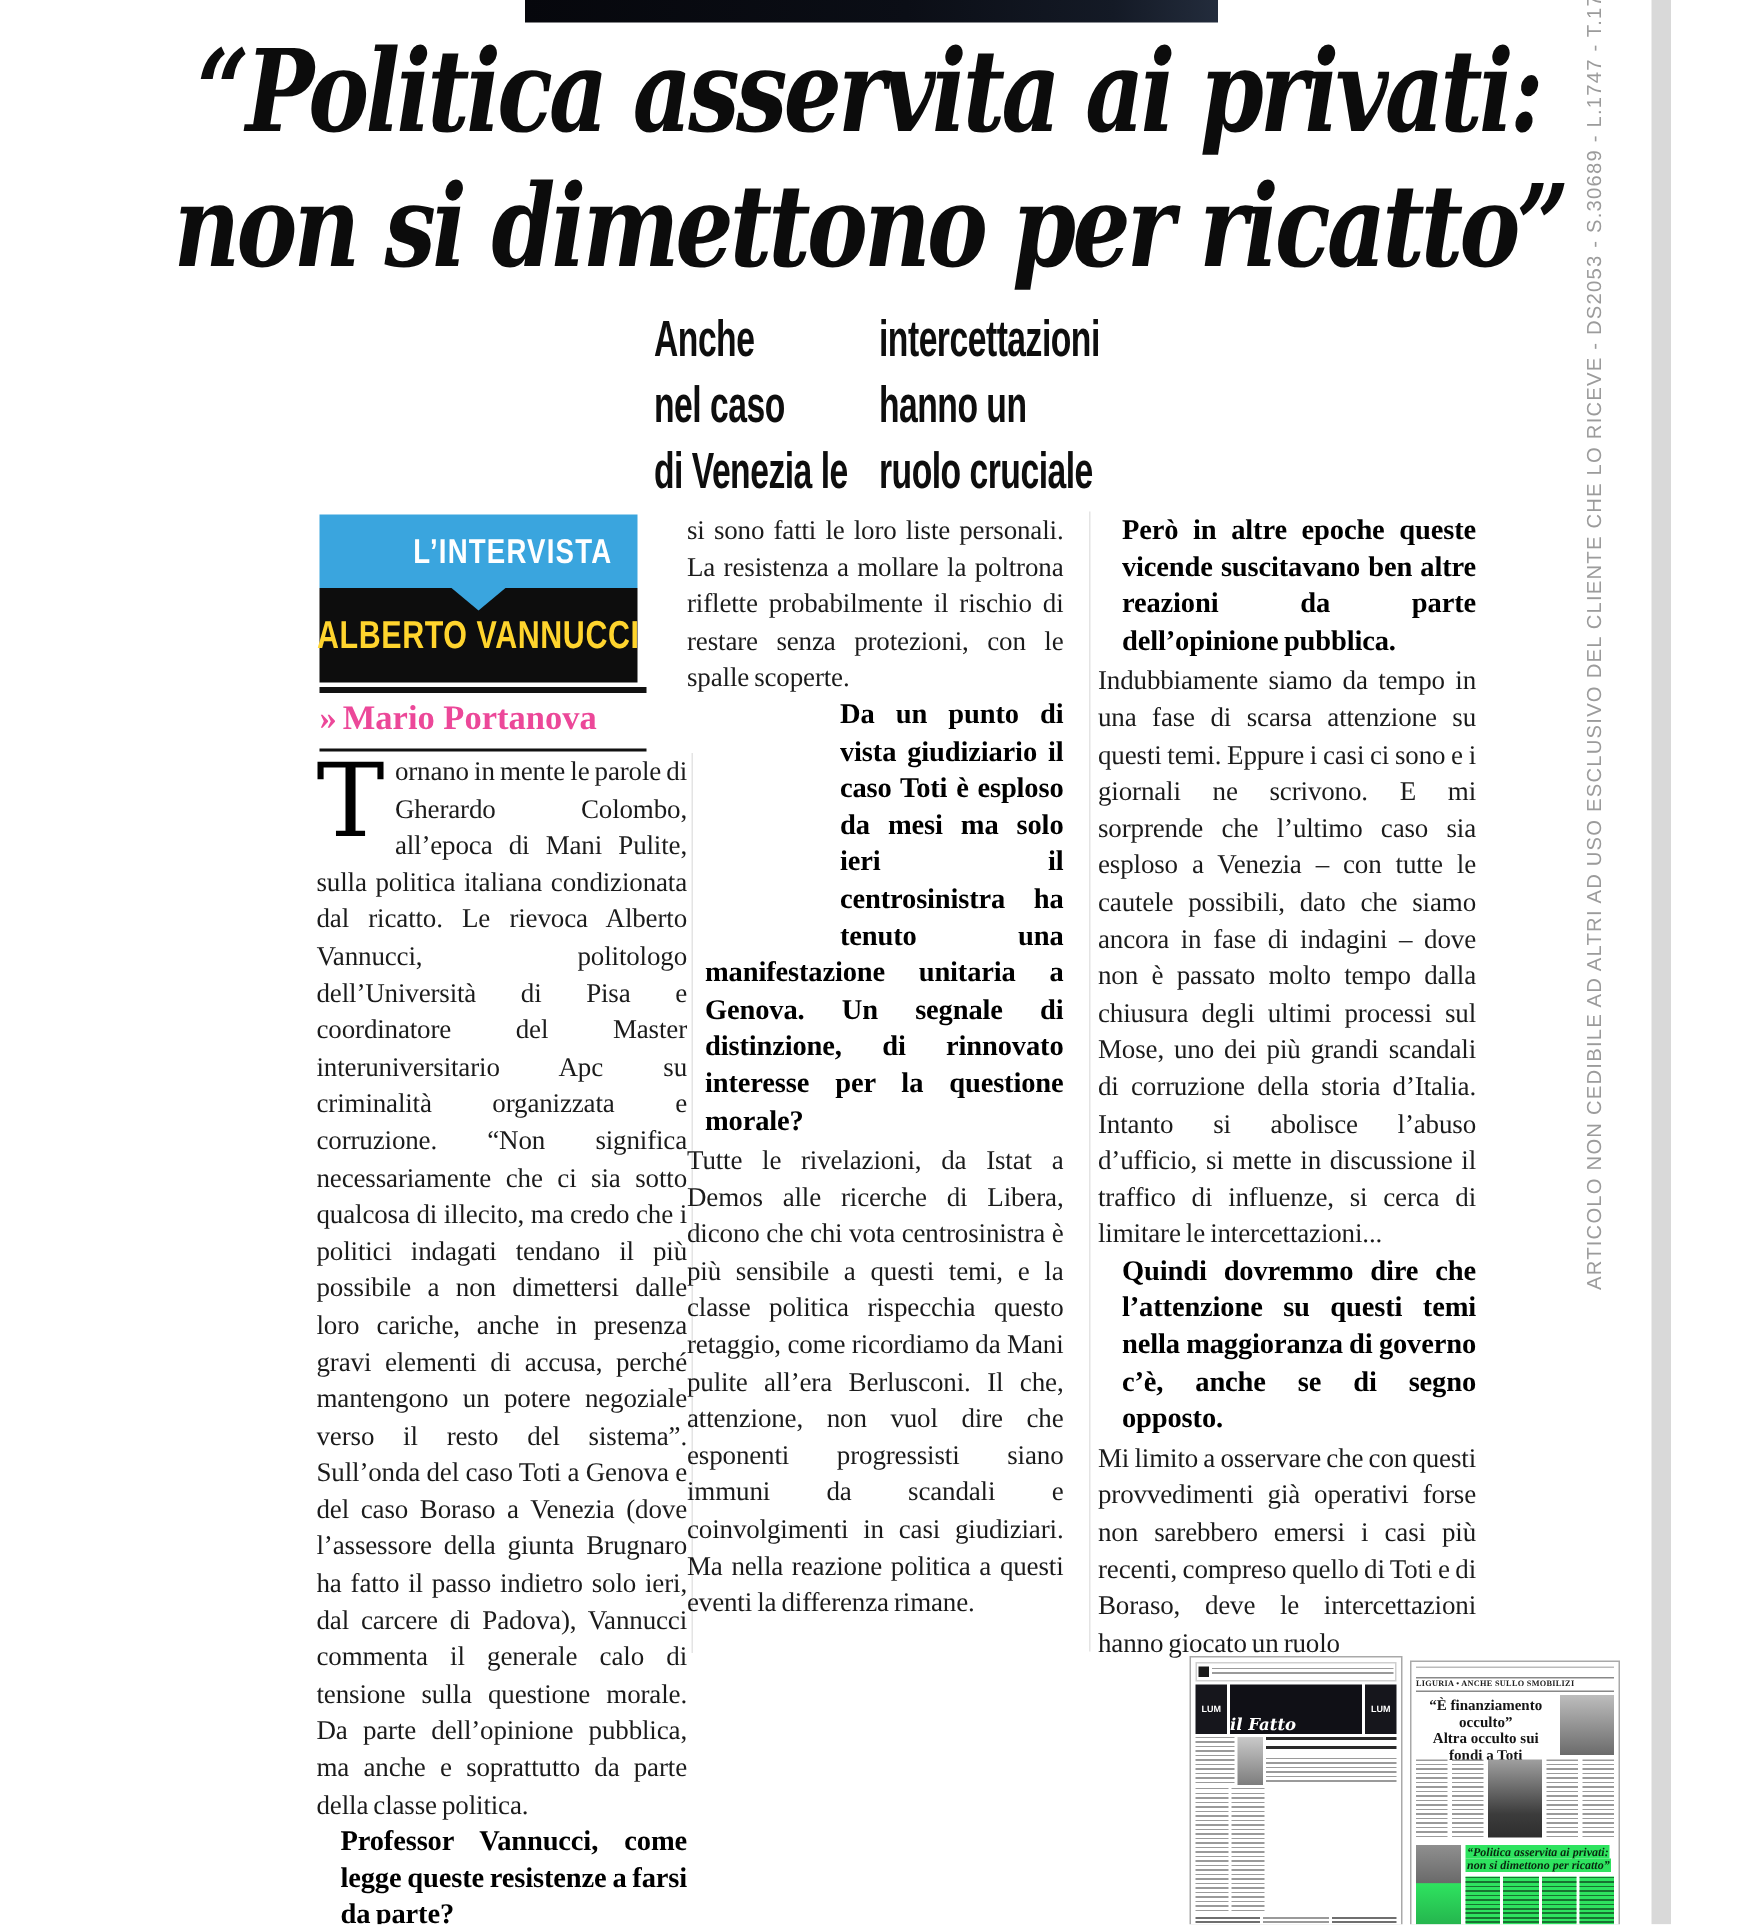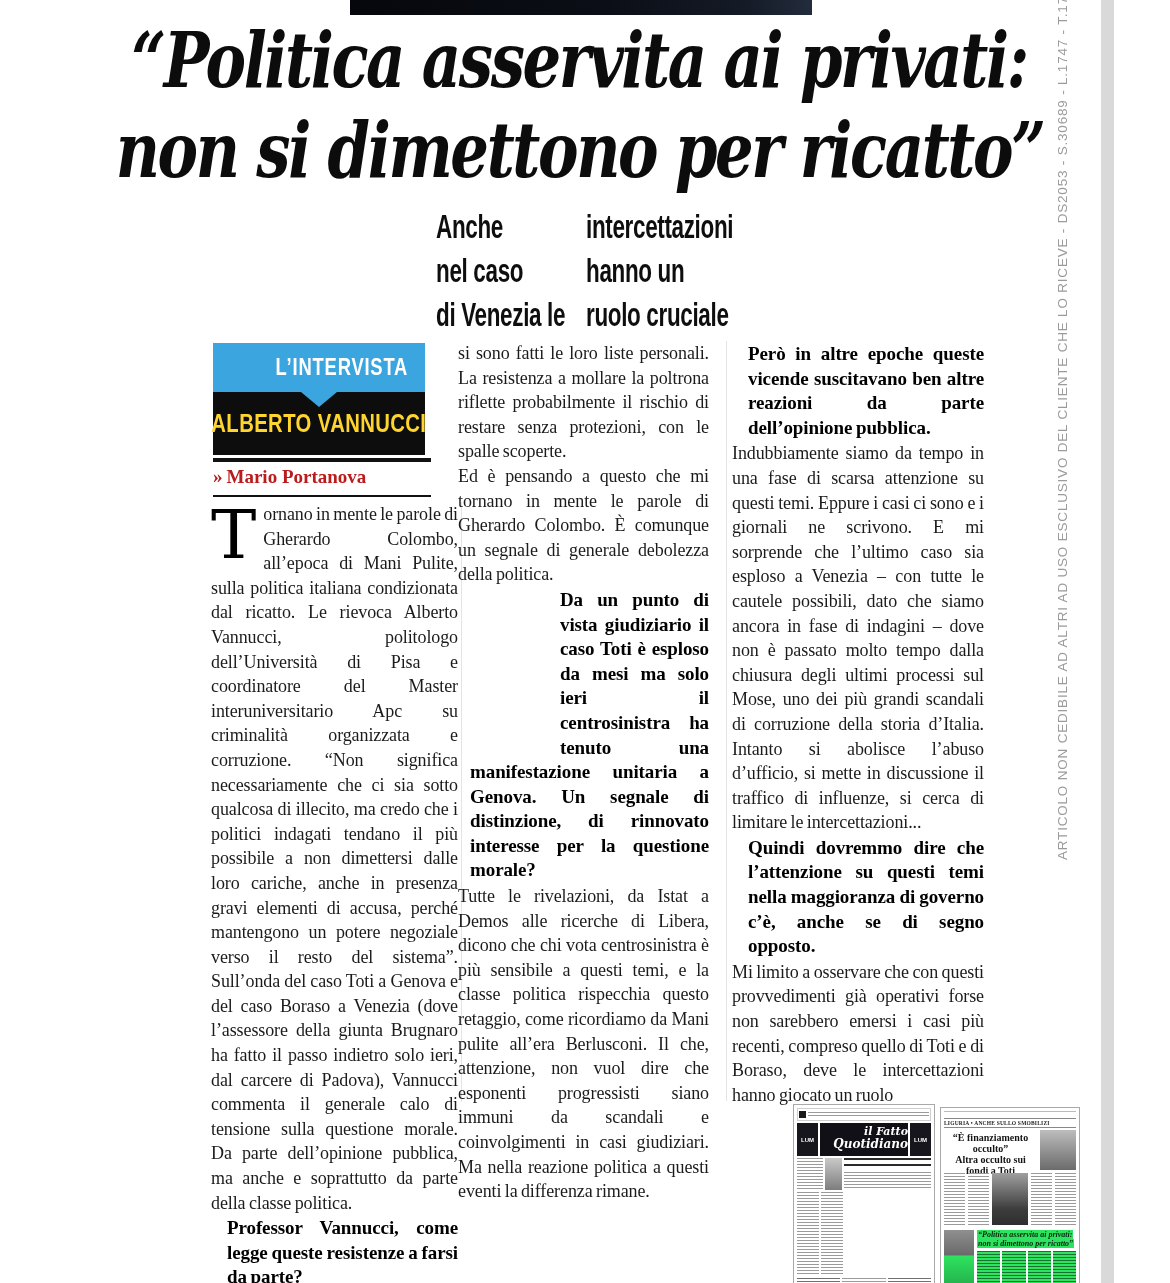--- a/index.html
+++ b/index.html
@@ -32,21 +32,21 @@
   .kicker-notch{position:absolute;top:0;left:50%;margin-left:-18px;width:0;height:0;
     border-left:18px solid transparent;border-right:18px solid transparent;border-top:15px solid #3aa5de;}
   .kicker-label{display:inline-block;white-space:nowrap;font-family:"Liberation Sans",sans-serif;
     font-weight:bold;font-size:23px;color:#fff;letter-spacing:1px;transform:scaleX(0.8);}
   .kicker-name{display:inline-block;white-space:nowrap;font-family:"Liberation Sans",sans-serif;
     font-weight:bold;font-size:26px;color:#ffd42d;letter-spacing:0.5px;transform:scaleX(0.78);}
 
   
   .byline{position:absolute;left:213px;top:458px;width:218px;
     border-top:4px solid #111;border-bottom:2px solid #111;padding:4px 0 7px;}
-  .byline .b-txt{font-family:"Liberation Serif",serif;font-weight:bold;font-size:19px;color:#b91c1c;}
+  .byline .b-txt{font-family:"Liberation Serif",serif;font-weight:bold;font-size:23px;color:#ec4899;}
   .byline .b-chev{font-weight:bold;margin-right:4px;}
 
   
   .col{position:absolute;overflow:hidden;font-size:18px;line-height:24.6px;
     letter-spacing:-0.1px;word-spacing:-1px;text-align:justify;hyphens:auto;}
   #col-0{left:211px;top:502px;width:247px;height:781px;}
   #col-1{left:458px;top:341px;width:251px;height:942px;}
   #col-2{left:732px;top:341px;width:252px;height:942px;}
   .p{margin:0;}
   .q{margin:1px 0;font-weight:bold;font-size:19px;line-height:24.6px;padding-left:16px;color:#000;}
@@ -71,22 +71,22 @@
   .t-pad{position:absolute;inset:3px;}
   .mt{background:repeating-linear-gradient(to bottom,#9a9a9a 0 1px,transparent 1px 3px);}
   .mt-d{background:repeating-linear-gradient(to bottom,#6f6f6f 0 1px,transparent 1px 3px);}
   .gt{background-color:#2ee35f;background-image:repeating-linear-gradient(to bottom,rgba(8,40,18,.6) 0 1px,transparent 1px 3px);}
   .t-topstrip{display:flex;align-items:center;gap:2px;height:9px;border:1px solid #cfcfcf;padding:1px;margin-bottom:2px;}
   .t-sq{width:7px;height:7px;background:#1a1a1a;}
   .t-flex1{flex:1;height:5px;}
   .t-masthead{display:flex;height:33px;gap:2px;margin-bottom:2px;}
   .t-logo{width:21px;background:#16161c;color:#fff;font:bold 6px/1 "Liberation Sans",sans-serif;
     display:flex;align-items:center;justify-content:center;}
-  .t-mastbox{flex:1;background:#101016;color:#fff;text-align:right;
-    font-family:"DejaVu Serif",serif;font-style:italic;font-weight:bold;padding-top:3px;}
+  .t-mastbox{flex:1;background:#101016;color:#fff;text-align:left;
+    font-family:"DejaVu Serif",serif;font-style:italic;font-weight:bold;padding-top:21px;}
   .t-mast1{font-size:11px;line-height:12px;}
   .t-mast2{font-size:12px;line-height:13px;}
   .t-row2{display:flex;gap:2px;height:32px;margin-bottom:2px;}
   .t-r2a{width:26px;}
   .t-r2photo{width:17px;background:linear-gradient(180deg,#c9c9c9,#7d7d7d);}
   .t-r2b{flex:1;display:flex;flex-direction:column;gap:2px;}
   .t-r2head{height:12px;background:repeating-linear-gradient(to bottom,#2a2a2a 0 2px,transparent 2px 6px);}
   .t-main{display:flex;gap:2px;height:84px;}
   .t-colL,.t-colR{width:22px;}
   .t-photo{flex:1;position:relative;background:linear-gradient(180deg,#8a8a8a 0%,#5d5d5d 35%,#3f3f3f 100%);}
@@ -155,21 +155,20 @@
 
   <div class="colrule" id="rule-a"></div>
   <div class="colrule" id="rule-b"></div>
 
   <div class="col" id="col-0">
       <div class="p v-drop">Tornano in mente le parole di Gherardo Colombo, all’epoca di Mani Pulite, sulla politica italiana condizionata dal ricatto. Le rievoca Alberto Vannucci, politologo dell’Università di Pisa e coordinatore del Master interuniversitario Apc su criminalità organizzata e corruzione. “Non significa necessariamente che ci sia sotto qualcosa di illecito, ma credo che i politici indagati tendano il più possibile a non dimettersi dalle loro cariche, anche in presenza gravi elementi di accusa, perché mantengono un potere negoziale verso il resto del sistema”. Sull’onda del caso Toti a Genova e del caso Boraso a Venezia (dove l’assessore della giunta Brugnaro ha fatto il passo indietro solo ieri, dal carcere di Padova), Vannucci commenta il generale calo di tensione sulla questione morale. Da parte dell’opinione pubblica, ma anche e soprattutto da parte della classe politica.</div>
       <div class="q">Professor Vannucci, come legge queste resistenze a farsi da parte?</div>
     </div>
   <div class="col" id="col-1">
       <div class="p">si sono fatti le loro liste personali. La resistenza a mollare la poltrona riflette probabilmente il rischio di restare senza protezioni, con le spalle scoperte.</div>
-      <div class="p">Ed è pensando a questo che mi tornano in mente le parole di Gherardo Colombo. È comunque un segnale di generale debolezza della politica.</div>
       <div class="q v-wrap"><span class="wrap-spacer"></span>Da un punto di vista giudiziario il caso Toti è esploso da mesi ma solo ieri il centrosinistra ha tenuto una manifestazione unitaria a Genova. Un segnale di distinzione, di rinnovato interesse per la questione morale?</div>
       <div class="p">Tutte le rivelazioni, da Istat a Demos alle ricerche di Libera, dicono che chi vota centrosinistra è più sensibile a questi temi, e la classe politica rispecchia questo retaggio, come ricordiamo da Mani pulite all’era Berlusconi. Il che, attenzione, non vuol dire che esponenti progressisti siano immuni da scandali e coinvolgimenti in casi giudiziari. Ma nella reazione politica a questi eventi la differenza rimane.</div>
     </div>
   <div class="col" id="col-2">
       <div class="q">Però in altre epoche queste vicende suscitavano ben altre reazioni da parte dell’opinione pubblica.</div>
       <div class="p">Indubbiamente siamo da tempo in una fase di scarsa attenzione su questi temi. Eppure i casi ci sono e i giornali ne scrivono. E mi sorprende che l’ultimo caso sia esploso a Venezia – con tutte le cautele possibili, dato che siamo ancora in fase di indagini – dove non è passato molto tempo dalla chiusura degli ultimi processi sul Mose, uno dei più grandi scandali di corruzione della storia d’Italia. Intanto si abolisce l’abuso d’ufficio, si mette in discussione il traffico di influenze, si cerca di limitare le intercettazioni...</div>
       <div class="q">Quindi dovremmo dire che l’attenzione su questi temi nella maggioranza di governo c’è, anche se di segno opposto.</div>
       <div class="p">Mi limito a osservare che con questi provvedimenti già operativi forse non sarebbero emersi i casi più recenti, compreso quello di Toti e di Boraso, deve le intercettazioni hanno giocato un ruolo</div>
     </div>
 

